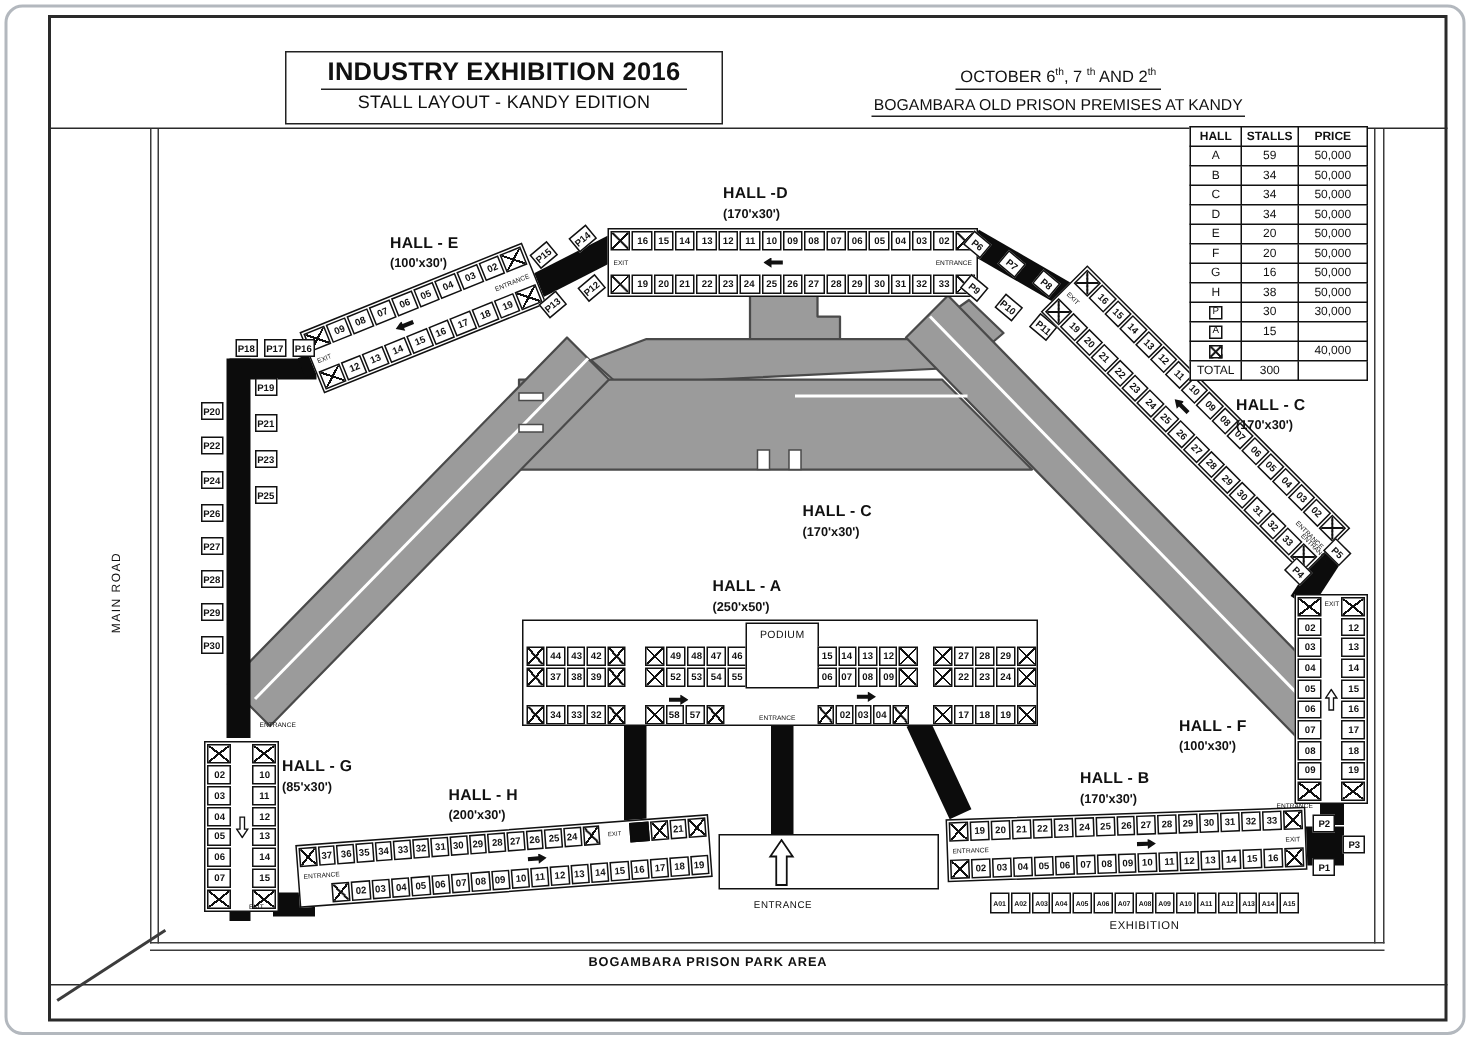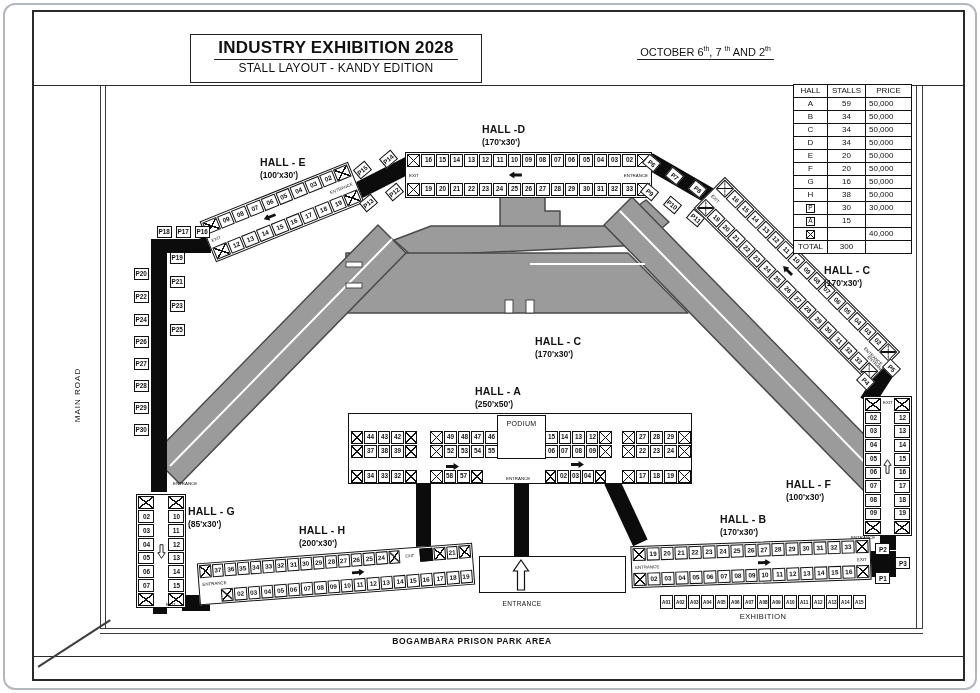--- a/index.html
+++ b/index.html
@@ -17,25 +17,25 @@
   .title{font-size:17px;font-weight:700;letter-spacing:.2px;display:inline-block;border-bottom:1.6px solid #222;padding:0 4px 1px}
   .subtitle{font-size:12px;margin-top:1px;letter-spacing:.2px}
   .right-hdr{position:absolute;left:558px;top:42px;width:295px;text-align:center;z-index:3}
   .right-hdr .l1{font-size:11px;display:inline-block;border-bottom:1px solid #222;padding:0 3px 1px}
   .right-hdr .l2{font-size:10.5px;display:inline-block;border-bottom:1px solid #222;padding:0 2px 1px;margin-top:2px}
   sup{font-size:62%;vertical-align:super}
 
   
   .ptable{position:absolute;left:793px;top:84px;border-collapse:collapse;z-index:6;background:#fff}
   .ptable th,.ptable td{border:1px solid #111;font-size:8px;height:13px;padding:0 3px;text-align:center;font-weight:400;line-height:1}
-  .ptable th{font-weight:400}
+  .ptable th{font-weight:700}
   .ptable th:nth-child(1){width:34px}
   .ptable th:nth-child(2){width:38px}
   .ptable th:nth-child(3){width:46px}
-  .ptable td:nth-child(3){text-align:left}
+  .ptable td:nth-child(3){text-align:center}
   .mini{display:inline-flex;width:9px;height:9px;border:1px solid #111;align-items:center;justify-content:center;font-size:6.5px;line-height:1;vertical-align:middle}
 
   
   .bsvg{position:absolute;left:0;top:0;z-index:3}
 
   
   .band{position:absolute;background:#0c0c0c;z-index:4}
 
   
   .hall{position:absolute;background:#fff;border:1.3px solid #111;display:flex;flex-direction:column;padding:1px;z-index:5}
@@ -87,25 +87,26 @@
 <body>
 
 <div>
 
   <div class="outer-border"></div>
   <div class="frame"></div>
   <div class="hdr-sep"></div>
   <div class="bottom-line"></div>
 
   <div class="title-box">
-    <div><span class="title">INDUSTRY EXHIBITION 2028</span></div>
+    <div><span class="title">INDUSTRY EXHIBITION 2016</span></div>
     <div class="subtitle">STALL LAYOUT - KANDY EDITION</div>
   </div>
   <div class="right-hdr">
     <div><span class="l1"><span>OCTOBER 6</span><sup>th</sup><span>, 7 </span><sup>th</sup><span> AND 2</span><sup>th</sup></span></div>
+    <div><span class="l2">BOGAMBARA OLD PRISON PREMISES AT KANDY</span></div>
   </div>
 
   <table class="ptable">
     <thead>
       <tr>
         <th>HALL</th>
         <th>STALLS</th>
         <th>PRICE</th>
       </tr>
     </thead>

